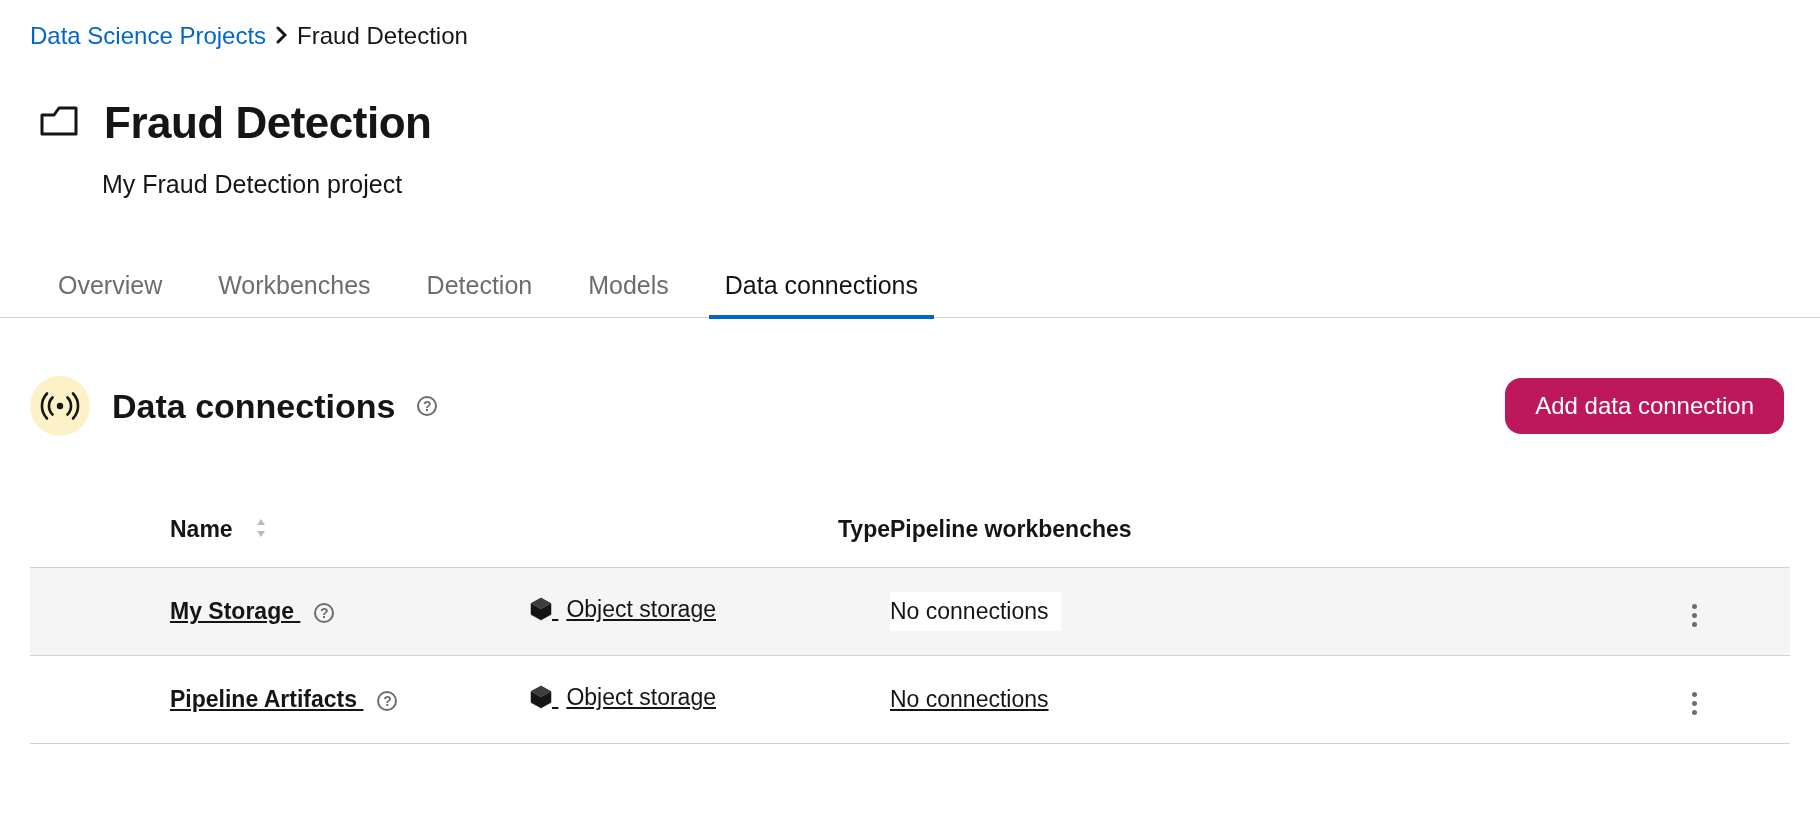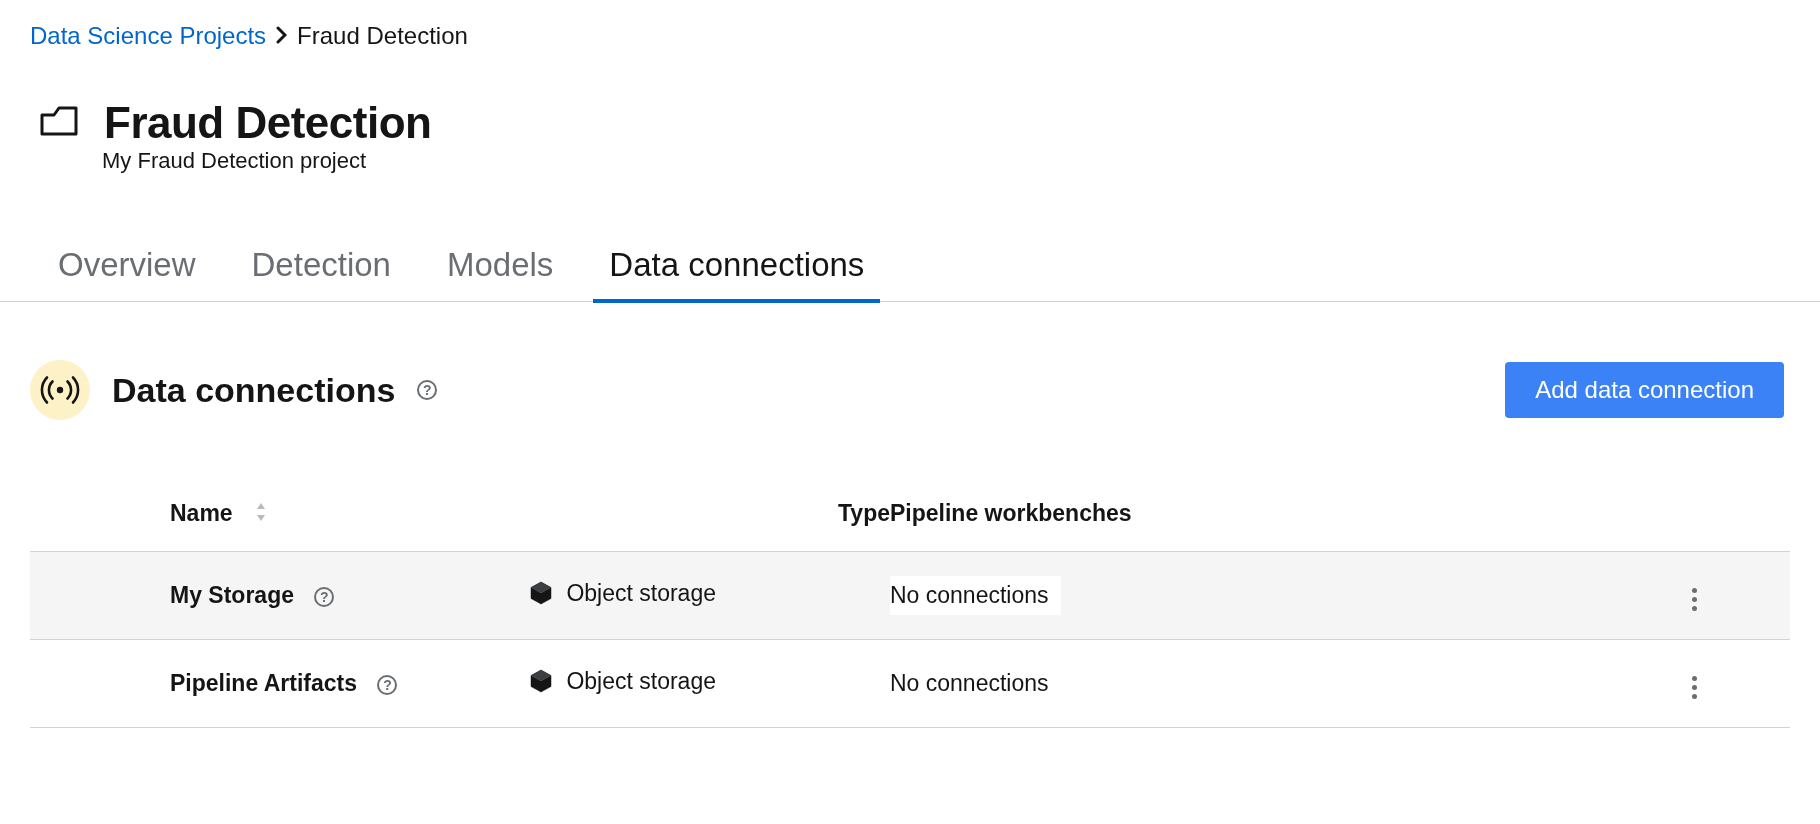--- a/index.html
+++ b/index.html
@@ -29,41 +29,42 @@
   .title-row {
     display: flex;
     align-items: center;
     gap: 24px;
     margin-top: 36px;
     padding-left: 8px;
   }
   .title-row h1 { font-size: 44px; font-weight: 700; letter-spacing: -0.5px; }
   .project-icon { width: 42px; height: 36px; flex: none; }
   .title-desc {
-    font-size: 22px;
+    font-size: 25px;
     color: #151515;
+    margin-top: 22px;
     padding-left: 72px;
   }
 
   
   .tabs {
     display: flex;
     gap: 56px;
     margin-top: 72px;
     padding-left: 28px;
     position: relative;
   }
   .tabs-border {
     position: absolute;
     left: -30px; right: -30px; bottom: 0;
     height: 1px;
     background: #d2d2d2;
   }
   .tab {
-    font-size: 33px;
+    font-size: 25px;
     color: #6a6e73;
     padding: 0 0 18px 0;
     cursor: pointer;
     position: relative;
     font-weight: 400;
   }
   .tab.active { color: #151515; }
   .tab.active::after {
     content: "";
     position: absolute;
@@ -98,26 +99,26 @@
     font-size: 14px;
     line-height: 16px;
     text-align: center;
     font-weight: 700;
     display: inline-block;
     vertical-align: middle;
     cursor: help;
     flex: none;
   }
   .btn-primary {
-    background: #3b82f6;
+    background: #be185d;
     color: #fff;
     font-size: 24px;
     padding: 14px 30px;
     border: none;
-    border-radius: 4px;
+    border-radius: 16px;
     cursor: pointer;
   }
 
   
   .table {
     width: 100%;
     margin-top: 62px;
     border-collapse: collapse;
     font-size: 23px;
   }
@@ -127,21 +128,21 @@
     padding: 18px 0 24px 0;
   }
   .table th.col-name { width: 500px; padding-left: 140px; }
   .table th.col-type { width: 360px; text-align: right; }
   .table th.col-conn { }
   .table th.col-kebab { width: 110px; }
   .sort-icon svg { vertical-align: -2px; margin-left: 14px; }
   .table tbody tr { border-top: 1px solid #d2d2d2; }
   .table tbody tr:last-child { border-bottom: 1px solid #d2d2d2; }
   .table tbody tr.hover td { background: #f5f5f5; }
-  .table td { padding: 20px 0; }
+  .table td { padding: 20px 0; text-decoration: underline; }
   .table td.cell-name { padding-left: 140px; font-weight: 700; }
   .table td.cell-name .help-icon { margin-left: 14px; font-weight: 700; }
   .table td.cell-type .cube-icon { margin-right: 8px; vertical-align: -4px; }
   .table td.cell-conn .badge-white {
     background: #fff;
     padding: 6px 12px 6px 0;
     display: inline-block;
   }
   .kebab {
     display: inline-flex;
@@ -175,20 +176,21 @@
       <path d="M4 10 h12 l5 -7 h17 v26 h-34 z" fill="none" stroke="#151515" stroke-width="3" stroke-linejoin="round"></path>
     </svg>
   </span>
   <h1>Fraud Detection</h1>
 </div>
 <p class="title-desc">My Fraud Detection project</p>
 
 <div class="tabs">
   <div class="tabs-border"></div>
   <div class="tab">Overview</div>
+  <div class="tab">Workbenches</div>
   <div class="tab">Detection</div>
   <div class="tab">Models</div>
   <div class="tab active">Data connections</div>
 </div>
 
 <div class="section-row">
   <div class="section-left">
     <span class="section-icon-wrap">
       <svg width="40" height="30" viewBox="0 0 40 30">
         <circle cx="20" cy="15" r="3.2" fill="#151515"></circle>

